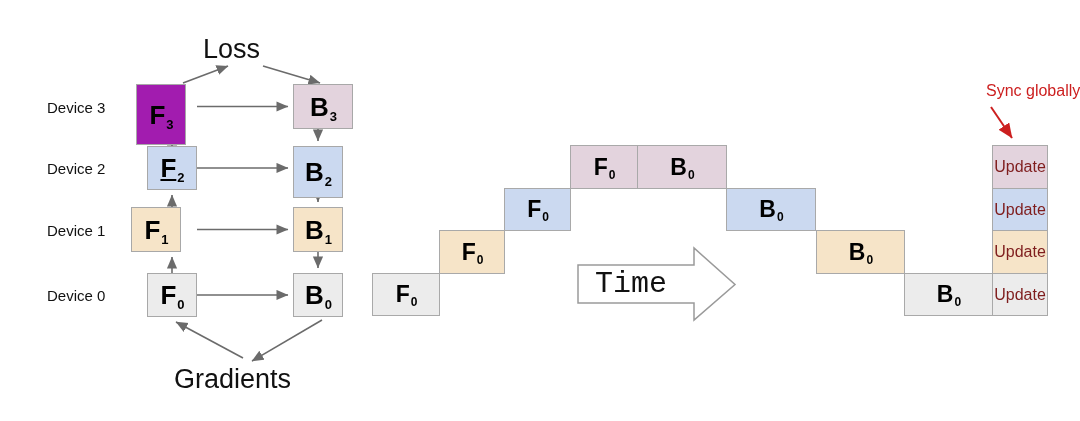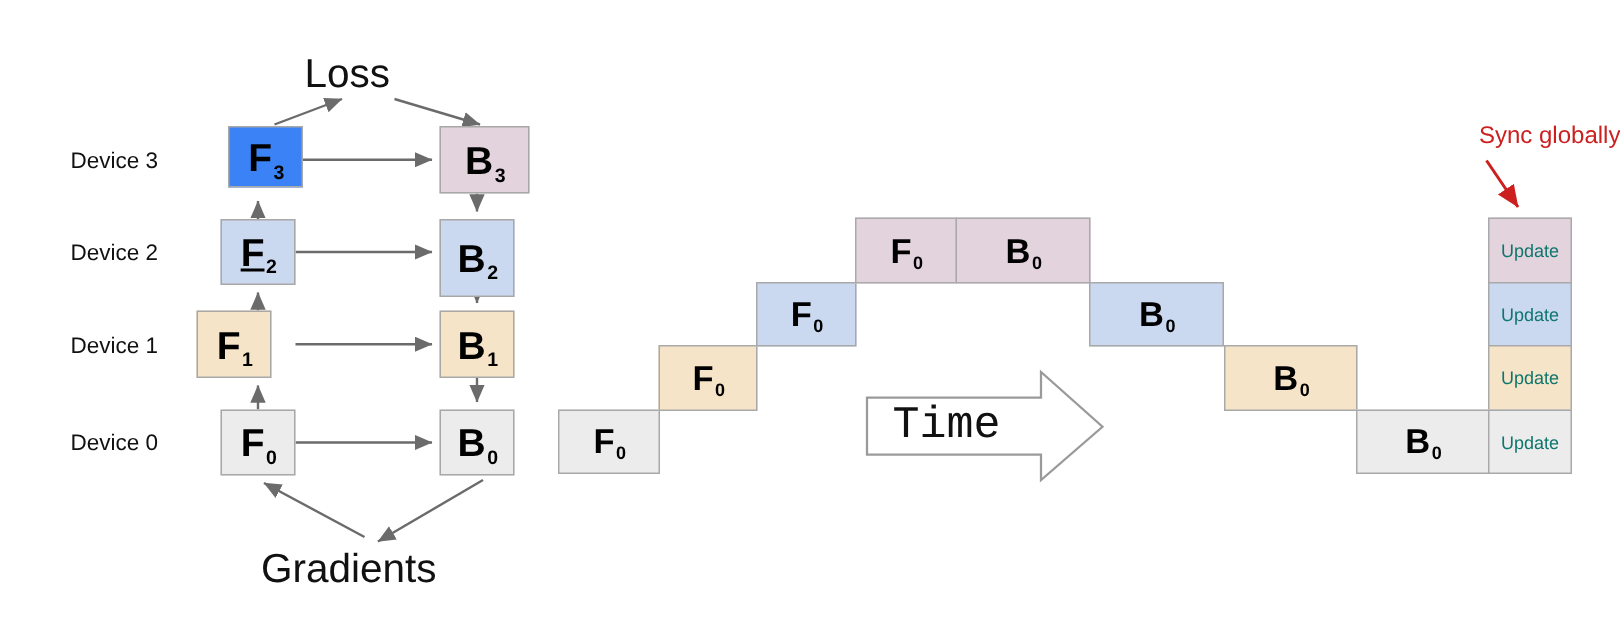--- a/index.html
+++ b/index.html
@@ -21,21 +21,21 @@
   .big-text{font-size:27px;color:#111;white-space:nowrap;line-height:1;}
 
   
   .tblock{border:1px solid #a9a9a9;display:flex;align-items:center;
           justify-content:center;}
   .tblock .lbl{font-size:23px;font-weight:600;line-height:1;}
   .tblock .lbl sub{font-size:12px;font-weight:600;vertical-align:baseline;
                    position:relative;top:4px;left:1px;}
   .ublock{border:1px solid #a9a9a9;display:flex;align-items:center;
           justify-content:center;}
-  .ublock .lbl{font-size:12px;color:#0f766e;line-height:1;}
+  .ublock .lbl{font-size:16px;color:#7f1d1d;line-height:1;}
 
   
   .time-word{font-size:30px;color:#111;line-height:1;white-space:nowrap;font-family:Liberation Mono, monospace;}
 
   
   .sync-text{font-size:16px;line-height:1;white-space:nowrap;}
 
   svg{position:absolute;left:0;top:0;overflow:visible;}
 </style>
 </head>
@@ -90,21 +90,21 @@
   </svg>
 
   <div class="abs dev-label" style="left:47px;top:100px;">Device 3</div>
   <div class="abs dev-label" style="left:47px;top:161px;">Device 2</div>
   <div class="abs dev-label" style="left:47px;top:223px;">Device 1</div>
   <div class="abs dev-label" style="left:47px;top:288px;">Device 0</div>
 
   <div class="abs big-text" style="left:203px;top:36px;">Loss</div>
   <div class="abs big-text" style="left:174px;top:366px;">Gradients</div>
 
-  <div class="abs node" style="left:152px;top:84px;width:50px;height:41px;background:#3b82f6;">
+  <div class="abs node" style="left:136px;top:84px;width:50px;height:61px;background:#a21caf;">
     <span class="lbl"><span>F</span><sub>3</sub></span>
   </div>
   <div class="abs node" style="left:147px;top:146px;width:50px;height:44px;background:#cbd9f0;text-decoration:underline;">
     <span class="lbl"><span>F</span><sub>2</sub></span>
   </div>
   <div class="abs node" style="left:131px;top:207px;width:50px;height:45px;background:#f6e4c8;">
     <span class="lbl"><span>F</span><sub>1</sub></span>
   </div>
   <div class="abs node" style="left:147px;top:273px;width:50px;height:44px;background:#ececec;">
     <span class="lbl"><span>F</span><sub>0</sub></span>

